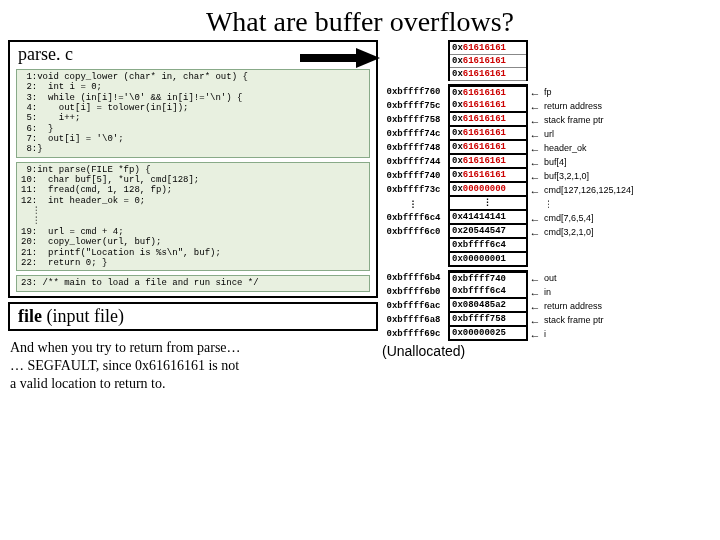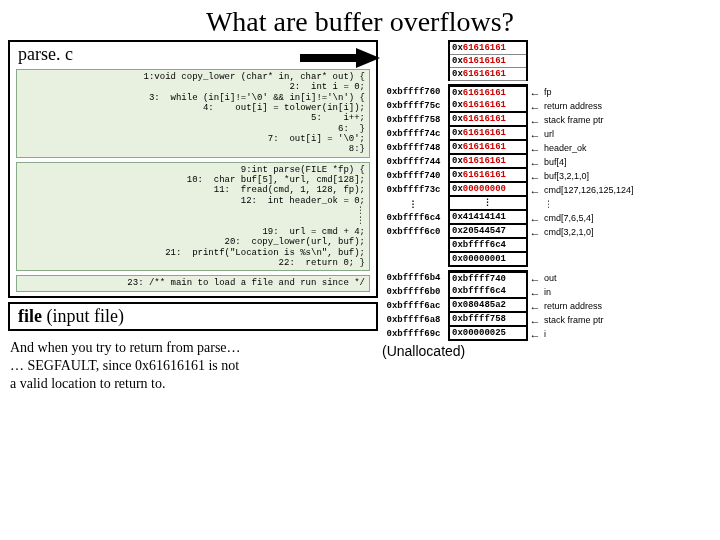--- a/index.html
+++ b/index.html
@@ -4,21 +4,21 @@
 <style>
   * { margin: 0; padding: 0; box-sizing: border-box; }
   body { font-family: "Times New Roman", serif; background: #fff; width: 720px; height: 540px; position: relative; }
   .title { font-size: 28px; text-align: center; padding: 6px 0 2px; }
   .content { display: flex; padding: 0 8px; gap: 4px; }
   .left { width: 370px; }
   .right { width: 330px; font-family: Arial, sans-serif; font-size: 9px; }
   .filebox { border: 2px solid #000; margin-bottom: 4px; }
   .filebox-title { font-size: 18px; padding: 2px 8px; }
   .filebox-title .fnorm { font-family: "Times New Roman", serif; }
-  .code { font-family: "Courier New", monospace; font-size: 9px; background: #e8f0e0; border: 1px solid #8a8; margin: 2px 6px 4px; padding: 2px 4px; white-space: pre; line-height: 1.15; text-align: right; }
+  .code { font-family: "Courier New", monospace; font-size: 9px; background: #e8f0e0; border: 1px solid #8a8; margin: 2px 6px 4px; padding: 2px 4px; white-space: pre; line-height: 1.15; }
   .inputrow { font-family: "Courier New", monospace; font-size: 9px; background: #e8f0e0; border: 1px solid #8a8; padding: 2px 4px; margin: 2px; }
   .inputrow .bold { font-weight: bold; }
   .inputrow .red { color: #c00; font-weight: bold; }
   .caption { font-size: 14px; padding: 4px 2px; line-height: 1.3; }
   .memrow { display: flex; align-items: center; height: 14px; }
   .addr { width: 66px; font-family: "Courier New", monospace; font-weight: bold; font-size: 9px; text-align: center; padding-right: 3px; }
   .val { width: 80px; font-family: "Courier New", monospace; font-weight: bold; font-size: 9px; border: 2px solid #000; text-align: left; padding: 0 2px; background: #fff; line-height: 12px; position: relative; }
   .val.sep-top { border-top: 3px solid #000; }
   .val.nb { border-top-width: 0; }
   .val .red { color: #c00; }

